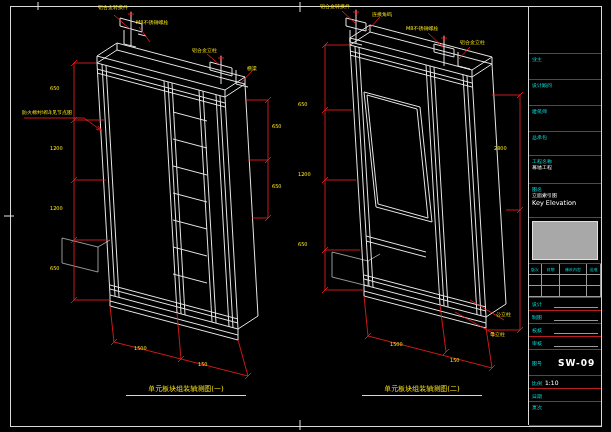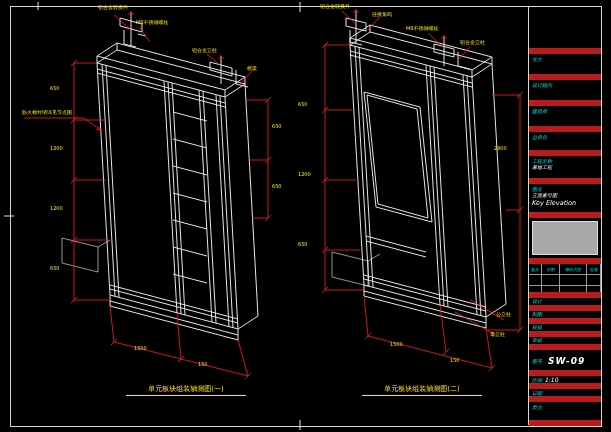--- a/index.html
+++ b/index.html
@@ -13,39 +13,39 @@
   #annotations{position:absolute;left:0;top:0;width:611px;height:432px;pointer-events:none;}
   .ann{position:absolute;font-size:5px;line-height:1;white-space:nowrap;}
   .c-y{color:#ffe818;}
   .caption{position:absolute;top:386px;width:120px;text-align:center;color:#ffe818;
            font-size:7px;line-height:1.1;border-bottom:1px solid #ffe818;padding-bottom:1px;}
   .caption.left{left:126px;}
   .caption.right{left:362px;}
   
   .tb{position:absolute;left:528px;top:6px;width:73px;height:419px;
       border-left:1px solid #d9d9d9;box-sizing:border-box;color:#fff;}
-  .tb-row{box-sizing:border-box;border-bottom:6px solid #b91c1c;padding:2px 3px 1px 3px;overflow:hidden;font-style:italic;}
+  .tb-row{box-sizing:border-box;border-bottom:1px solid #b91c1c;padding:2px 3px 1px 3px;overflow:hidden;}
   .tb-label{color:#00e5e5;font-size:5px;line-height:1.2;}
   .tb-value{color:#fff;font-size:5px;line-height:1.2;}
   .tb-logo{height:48px;}
   .tb-cell{height:26px;}
   .tb-cell.c4{height:24px;}
   .tb-cell.c5{height:28px;}
   .tb-title{height:34px;}
   .tb-title .en{font-size:6.5px;color:#fff;margin-top:1px;}
   .tb-keyplan{height:46px;padding:3px;}
   .keyplan-box{width:100%;height:100%;box-sizing:border-box;background:#a8a8a8;border:1px solid #e0e0e0;}
   .tb-rev{height:34px;padding:0;}
   .rev-grid{display:grid;grid-template-columns:13px 18px 1fr 14px;grid-auto-rows:11px;height:100%;}
   .rev-grid>div{border-right:1px solid #9a9a9a;border-bottom:1px solid #9a9a9a;
                 font-size:4px;color:#00e5e5;text-align:center;line-height:11px;overflow:hidden;}
   .tb-sign{height:13px;display:flex;align-items:center;padding-top:0;}
   .tb-sign .tb-label{width:22px;}
   .sign-line{flex:1;border-bottom:1px solid #9a9a9a;height:8px;}
-  .tb-number{height:26px;display:flex;align-items:center;gap:6px;}
+  .tb-number{height:26px;display:flex;align-items:center;gap:16px;}
   .tb-number .num{font-size:9px;font-weight:bold;letter-spacing:1px;color:#fff;}
   .tb-small{height:13px;display:flex;align-items:center;gap:3px;}
   .tb-small .tb-value{font-size:6px;}
   .tb-page{height:24px;display:flex;align-items:flex-start;gap:3px;}
 </style>
 </head>
 <body>
 
 <div class="sheet">
 

